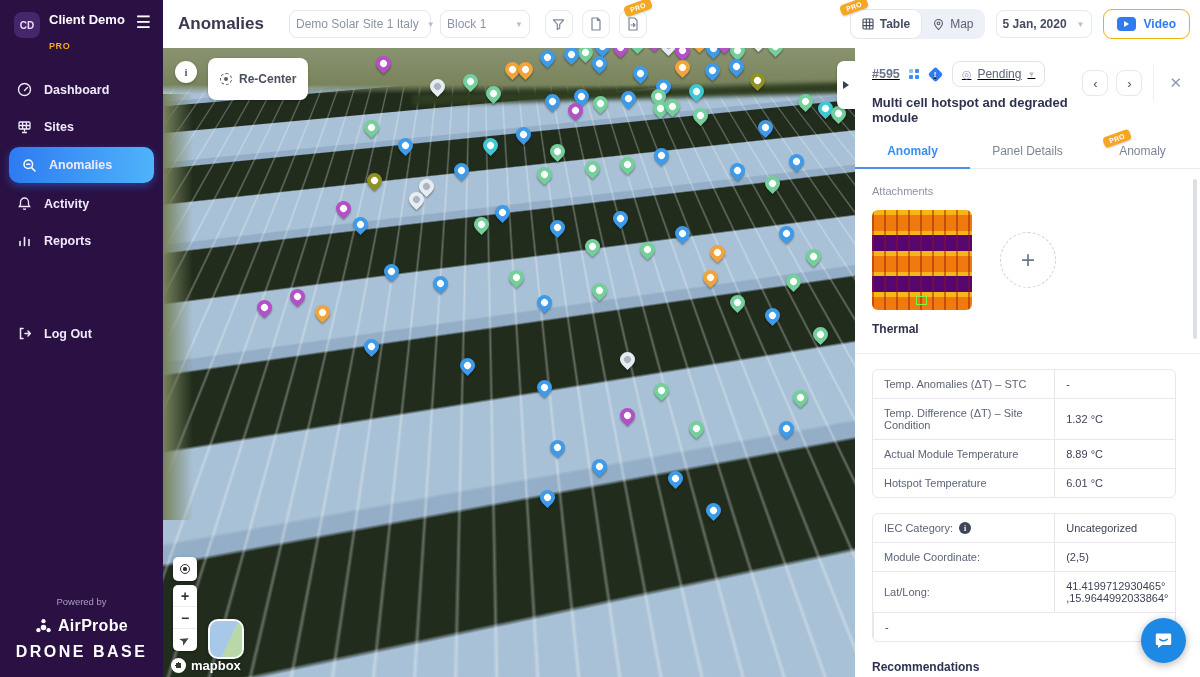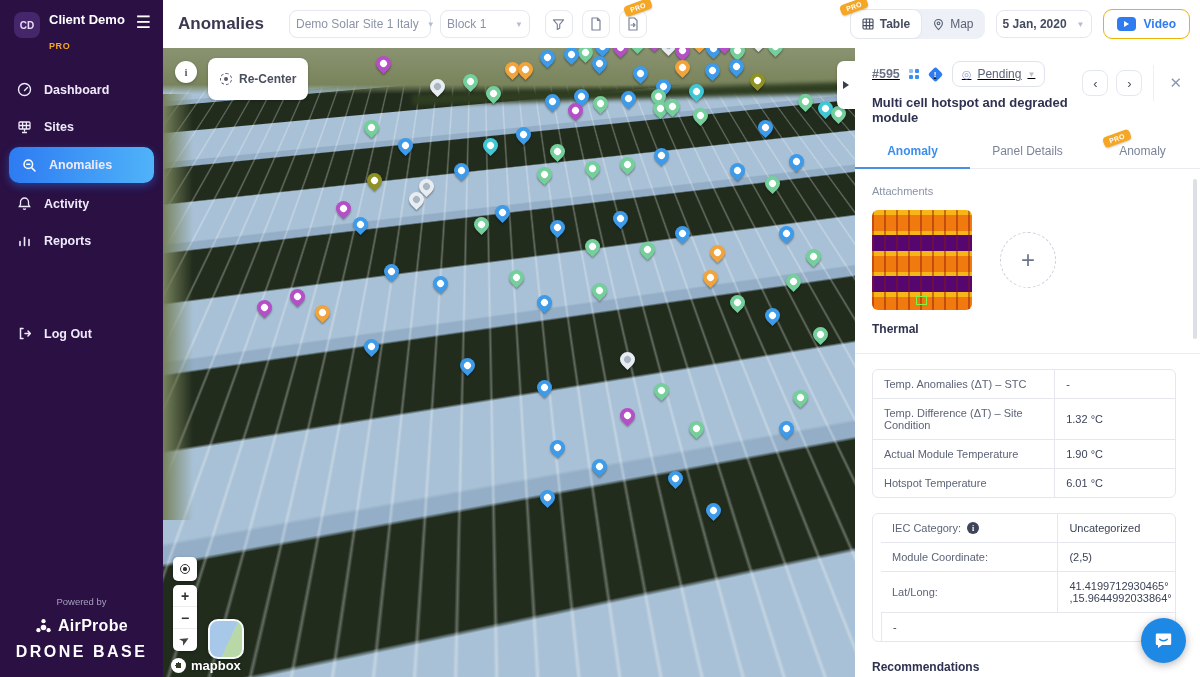--- a/index.html
+++ b/index.html
@@ -141,21 +141,21 @@
     background:
       repeating-linear-gradient(90deg, rgba(140,20,20,.45) 0 2px, rgba(0,0,0,0) 2px 12px),
       repeating-linear-gradient(180deg, #f8b517 0 5px, #f07a0d 5px 21px, #f8b517 21px 25px, #55076f 25px 41px);}
   .thermal::after{content:"";position:absolute;left:44px;bottom:5px;width:9px;height:7px;border:1.5px solid #7ef542;}
   .add-circle{width:56px;height:56px;border:1.5px dashed #c9d0da;border-radius:50%;display:grid;place-items:center;
     color:#6b7686;font-size:24px;font-weight:300;cursor:pointer;}
   .att-caption{margin-top:12px;font-size:12px;font-weight:600;color:#2e3250;}
   .hrline{height:1px;background:#ececf2;margin:17px -20px 15px -17px;}
 
   .dtable{border:1px solid #e6e6ee;border-radius:6px;overflow:hidden;margin-right:4px;}
-  .dtable + .dtable{margin-top:15px;padding-left:8px;}
+  .dtable + .dtable{margin-top:15px;}
   .trow{display:flex;border-top:1px solid #e6e6ee;}
   .trow:first-child{border-top:0;}
   .tlabel{flex:0 0 60%;padding:8px 11px;font-size:11px;color:#5d6478;display:flex;align-items:center;gap:6px;}
   .tval{flex:1;padding:8px 11px;font-size:11px;color:#3c4358;border-left:1px solid #e6e6ee;
     white-space:pre-line;display:flex;align-items:center;font-weight:500;}
   .info-ic{width:12px;height:12px;border-radius:50%;background:#3e4559;color:#fff;font-size:8px;font-weight:700;
     display:inline-grid;place-items:center;font-family:"Liberation Serif",serif;cursor:pointer;}
 
   .reco-title{margin-top:18px;font-size:12px;font-weight:700;color:#2e3250;}
   .sb-thumb{position:absolute;right:3px;top:10px;width:4px;height:160px;background:#dcdfe6;border-radius:2px;}
@@ -480,21 +480,21 @@
               <div class="trow">
                 <div class="tlabel">Temp. Anomalies (ΔT) – STC</div>
                 <div class="tval">-</div>
               </div>
               <div class="trow">
                 <div class="tlabel">Temp. Difference (ΔT) – Site Condition</div>
                 <div class="tval">1.32 °C</div>
               </div>
               <div class="trow">
                 <div class="tlabel">Actual Module Temperature</div>
-                <div class="tval">1.90 °C</div>
+                <div class="tval">8.89 °C</div>
               </div>
               <div class="trow">
                 <div class="tlabel">Hotspot Temperature</div>
                 <div class="tval">6.01 °C</div>
               </div>
             </div>
           <div class="dtable" id="details-table">
               <div class="trow">
                 <div class="tlabel">IEC Category:<span class="info-ic">i</span></div>
                 <div class="tval">Uncategorized</div>

